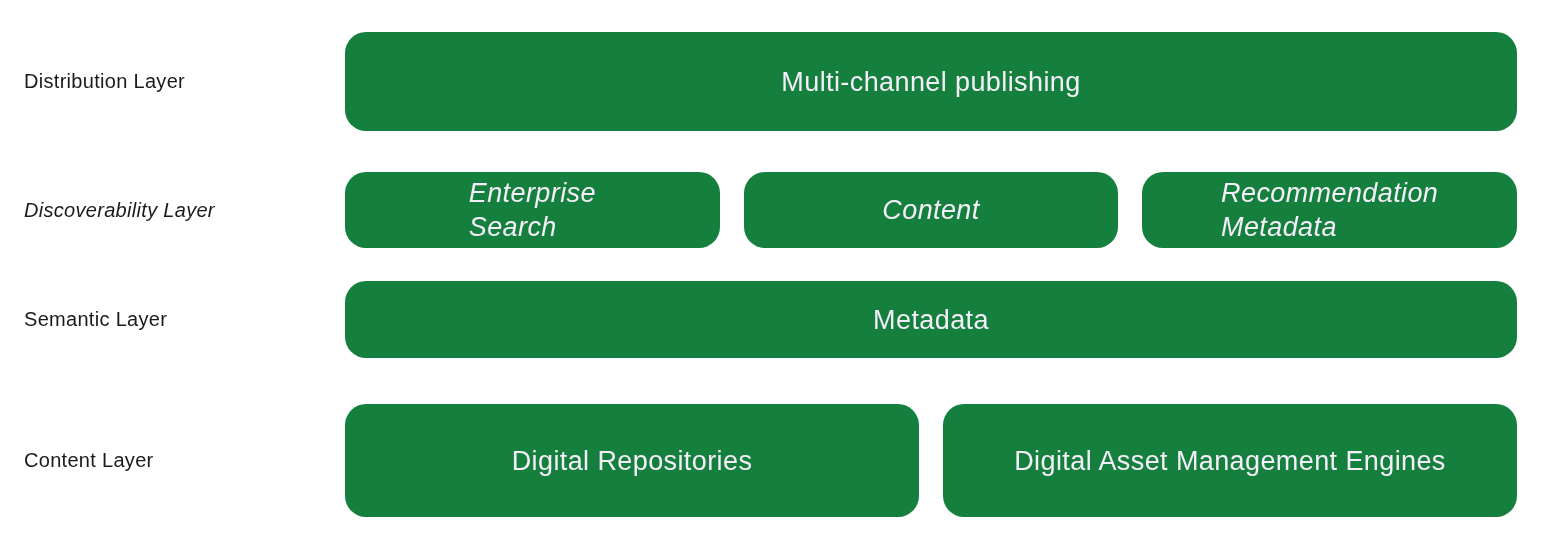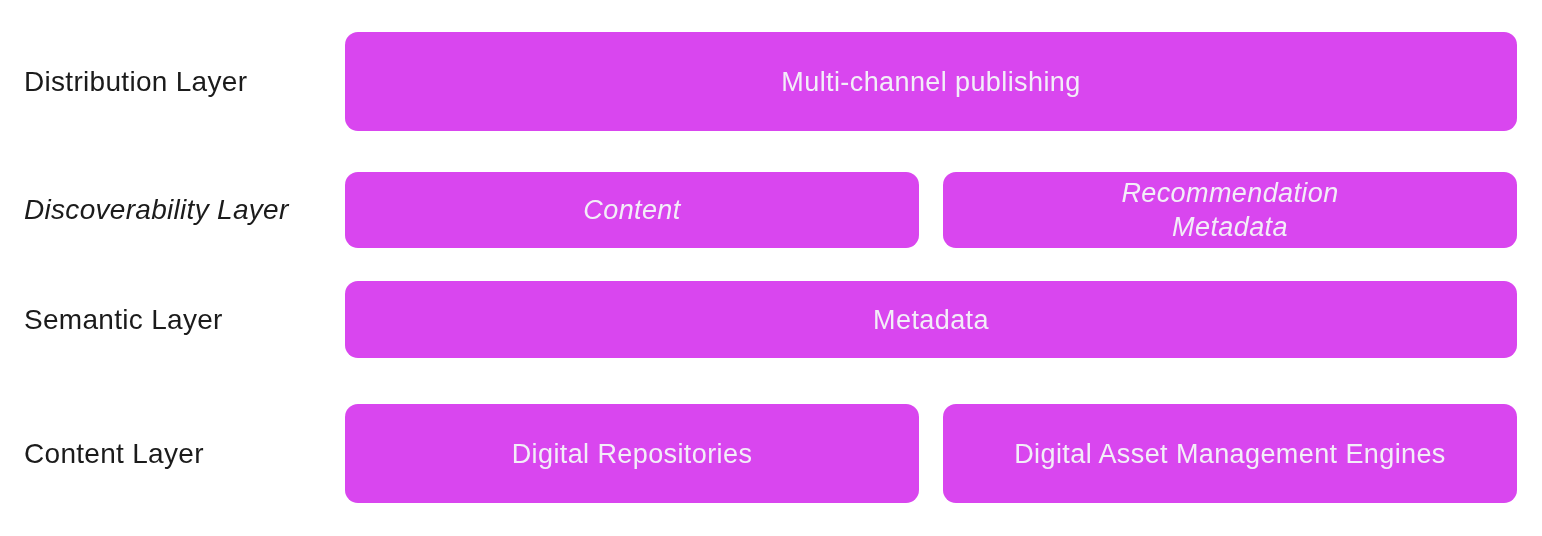--- a/index.html
+++ b/index.html
@@ -18,46 +18,45 @@
   .layer-row {
     position: absolute;
     left: 24px;
     width: 1493px;
     display: flex;
     align-items: stretch;
   }
   .row-1 { top: 32px;  height: 99px;  }
   .row-2 { top: 172px; height: 76px; font-style: italic; }
   .row-3 { top: 281px; height: 77px;  }
-  .row-4 { top: 404px; height: 99px;  }
+  .row-4 { top: 404px; height: 113px;  }
 
   .layer-label {
     width: 321px;
     flex: 0 0 321px;
     display: flex;
     align-items: center;
     justify-content: flex-start;
-    font-size: 28px;
+    font-size: 20px;
     font-weight: 500;
     letter-spacing: 0.3px;
     color: #1b1b1b;
   }
   .boxes {
     flex: 1;
     display: flex;
     gap: 24px;
   }
   .box {
     flex: 1;
-    background: #d946ef;
-    border-radius: 13px;
+    background: #15803d;
+    border-radius: 21px;
     display: flex;
     align-items: center;
     justify-content: center;
-    text-align: center;
   }
   .box-label {
     color: #f3eef8;
     font-size: 27px;
     font-weight: 400;
     letter-spacing: 0.4px;
     line-height: 34px;
     white-space: pre-line;
   }
 </style>
@@ -71,20 +70,24 @@
     <div class="boxes">
       <div class="box">
         <span class="box-label">Multi-channel publishing</span>
       </div>
     </div>
   </div>
 
   <div class="layer-row row-2">
     <div class="layer-label">Discoverability Layer</div>
     <div class="boxes">
+      <div class="box">
+        <span class="box-label">Enterprise
+Search</span>
+      </div>
       <div class="box">
         <span class="box-label">Content</span>
       </div>
       <div class="box">
         <span class="box-label">Recommendation
 Metadata</span>
       </div>
     </div>
   </div>
 

